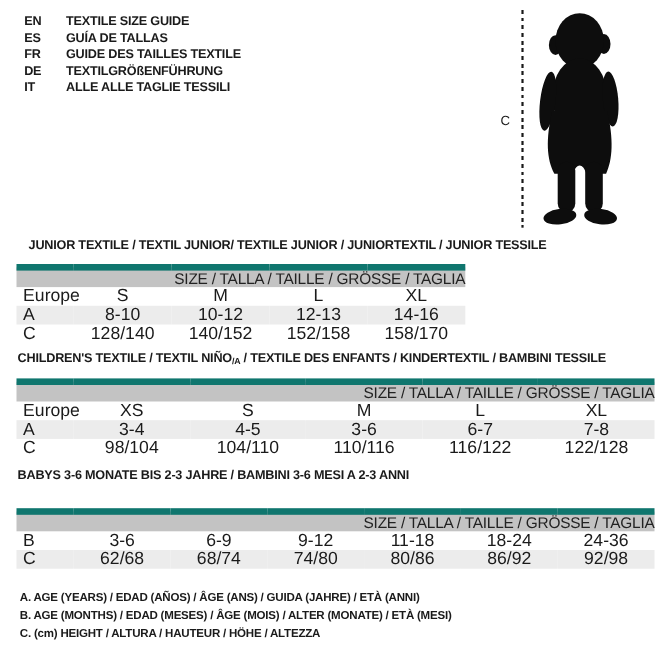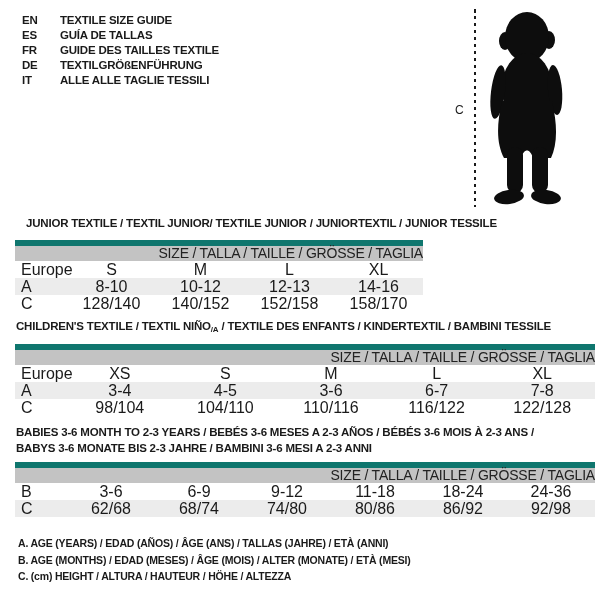--- a/index.html
+++ b/index.html
@@ -193,21 +193,20 @@
       <td>98/104</td>
       <td>104/110</td>
       <td>110/116</td>
       <td>116/122</td>
       <td>122/128</td>
     </tr>
   </tbody>
 </table>
 
 <div class="tbl-title" id="title-3">
-  <div class="title-line">BABIES 3-6 MONTH TO 2-3 YEARS / BEBÉS 3-6 MESES A 2-3 AÑOS / BÉBÉS 3-6 MOIS À 2-3 ANS /</div>
   <div class="title-line">BABYS 3-6 MONATE BIS 2-3 JAHRE / BAMBINI 3-6 MESI A 2-3 ANNI</div>
 </div>
 <table id="table-3">
   <colgroup>
       <col class="rowhead-col">
       <col>
       <col>
       <col>
       <col>
       <col>
@@ -234,16 +233,16 @@
       <td>68/74</td>
       <td>74/80</td>
       <td>80/86</td>
       <td>86/92</td>
       <td>92/98</td>
     </tr>
   </tbody>
 </table>
 
 <div class="footnotes">
-  <div class="footnote">A. AGE (YEARS) / EDAD (AÑOS) / ÂGE (ANS) / TALLAS (JAHRE) / ETÀ (ANNI)</div>
+  <div class="footnote">A. AGE (YEARS) / EDAD (AÑOS) / ÂGE (ANS) / GUIDA (JAHRE) / ETÀ (ANNI)</div>
   <div class="footnote">B. AGE (MONTHS) / EDAD (MESES) / ÂGE (MOIS) / ALTER (MONATE) / ETÀ (MESI)</div>
   <div class="footnote">C. (cm) HEIGHT / ALTURA / HAUTEUR / HÖHE / ALTEZZA</div>
 </div>
 
 </body></html>

